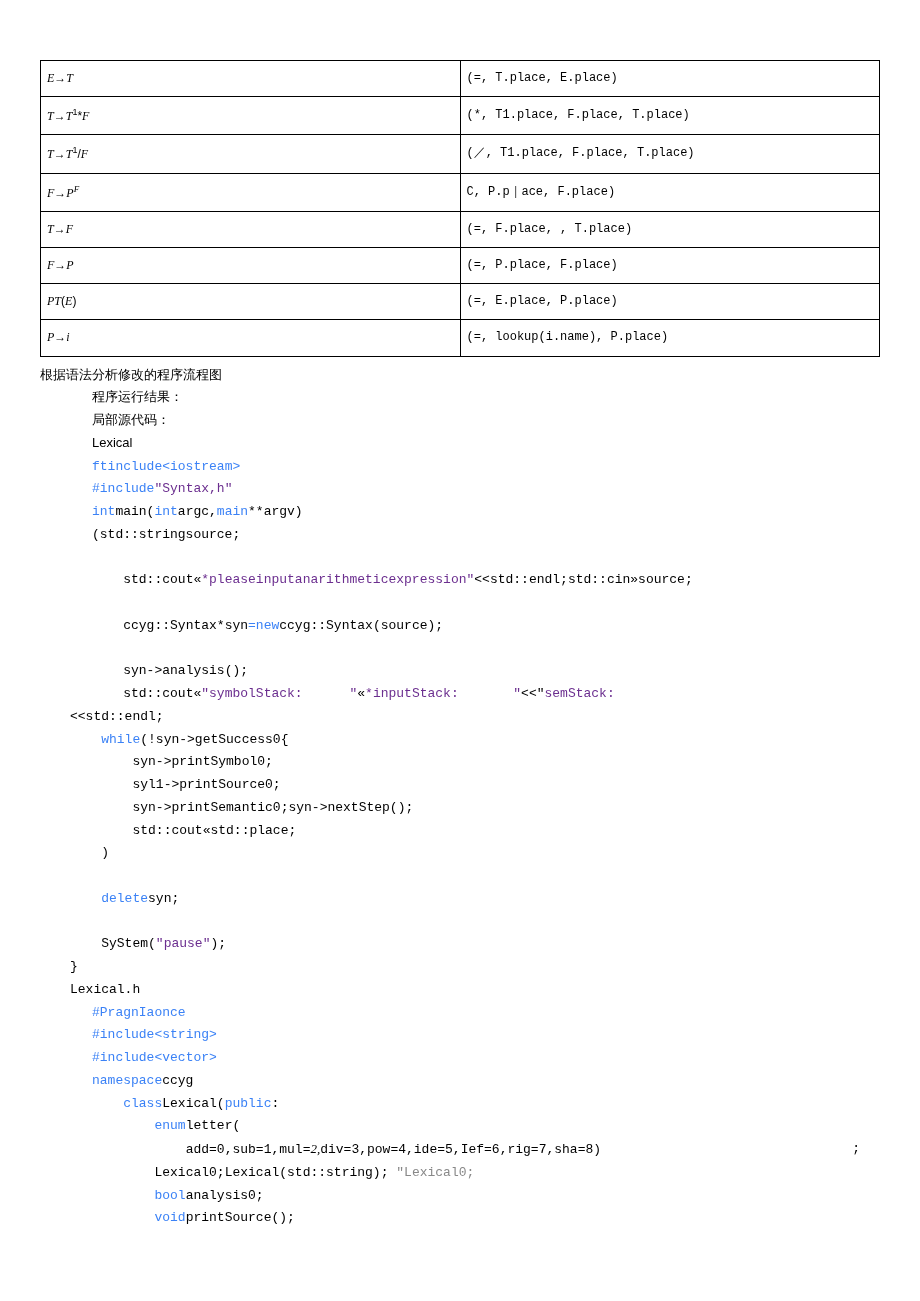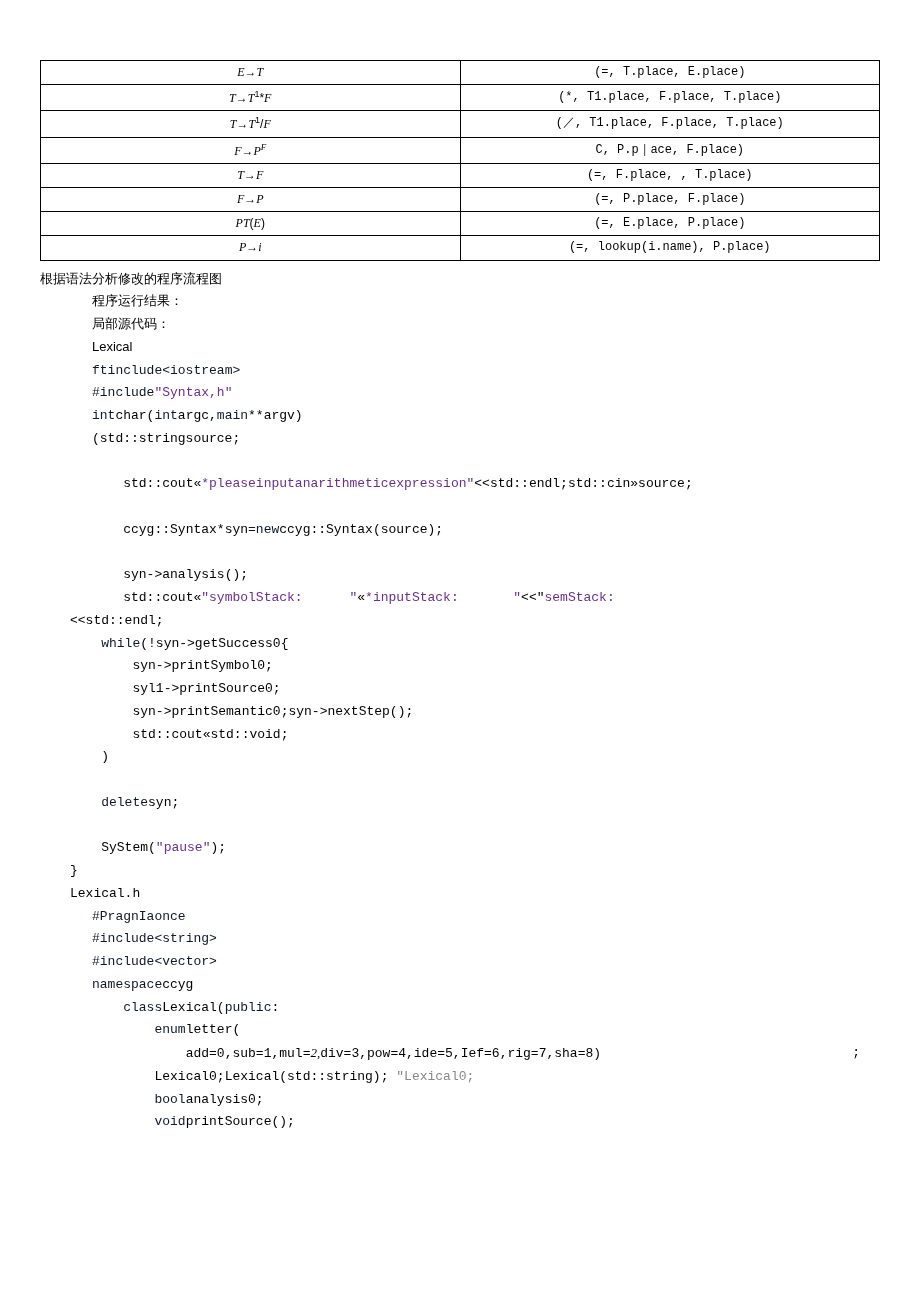--- a/index.html
+++ b/index.html
@@ -13,22 +13,22 @@
     line-height: 1.6;
   }
   table {
     border-collapse: collapse;
     width: 100%;
     margin-bottom: 8px;
     border: 1px solid #000;
   }
   td {
     border: 1px solid #000;
-    padding: 2px 6px;
-    text-align: center;
+    padding: 8px 6px;
+    text-align: left;
     font-size: 12px;
     font-family: Arial, "SimSun", sans-serif;
     height: 22px;
     vertical-align: middle;
   }
   td.left-col { width: 50%; }
   td.right-col { width: 50%; font-family: Liberation Mono, monospace; }
   sup { font-size: 9px; vertical-align: super; }
   .italic { font-style: italic; font-family: "Times New Roman", serif; }
   .text-line {
@@ -37,21 +37,21 @@
     margin: 2px 0;
   }
   .indent1 { padding-left: 52px; }
   .code {
     font-family: "Courier New", monospace;
     font-size: 13px;
     white-space: pre;
     line-height: 1.75;
     padding-left: 52px;
   }
-  .kw { color: #0f172a; text-align: center; } 
+  .kw { color: #3b82f6; text-align: center; } 
   .str { color: #6b2e8f; }
   .grey { color: #888; }
 </style>
 </head>
 <body>
 
 <table>
   <tbody id="table-body">
       <tr>
         <td class="left-col"><span class="italic">E</span>→<span class="italic">T</span></td>
@@ -88,35 +88,35 @@
     </tbody>
 </table>
 
 <div class="text-line">根据语法分析修改的程序流程图</div>
 <div class="text-line indent1">程序运行结果：</div>
 <div class="text-line indent1">局部源代码：</div>
 <div class="text-line indent1">Lexical</div>
 
 <div class="code"><span class="kw">ftinclude</span><span class="kw">&lt;iostream&gt;</span>
 <span class="kw">#include</span><span class="str">"Syntax,h"</span>
-<span class="kw">int</span><span>char(</span><span class="kw">int</span><span>argc,</span><span class="kw">main</span><span>**argv)</span>
+<span class="kw">int</span><span>main(</span><span class="kw">int</span><span>argc,</span><span class="kw">main</span><span>**argv)</span>
 <span>(std::stringsource;</span>
 
     <span>std::cout«</span><span class="str">*pleaseinputanarithmeticexpression"</span><span>&lt;&lt;std::endl;std::cin»source;</span>
 
     <span>ccyg::Syntax*syn</span><span class="kw">=new</span><span>ccyg::Syntax(source);</span>
 
     <span>syn-&gt;analysis();</span>
     <span>std::cout«</span><span class="str">"symbolStack:      "</span><span>«</span><span class="str">*inputStack:       "</span><span>&lt;&lt;"</span><span class="str">semStack:</span></div>
 <div class="code" style="padding-left:30px"><span>&lt;&lt;std::endl;</span>
     <span class="kw">while</span><span>(!syn-&gt;getSuccess0{</span>
         <span>syn-&gt;printSymbol0;</span>
         <span>syl1-&gt;printSource0;</span>
         <span>syn-&gt;printSemantic0;syn-&gt;nextStep();</span>
-        <span>std::cout«std::void;</span>
+        <span>std::cout«std::place;</span>
     <span>)</span>
 
     <span class="kw">delete</span><span>syn;</span>
 
     <span>SyStem(</span><span class="str">"pause"</span><span>);</span>
 <span>}</span></div>
 
 <div class="code" style="padding-left:30px"><span>Lexical.h</span></div>
 
 <div class="code"><span class="kw">#PragnIaonce</span>

